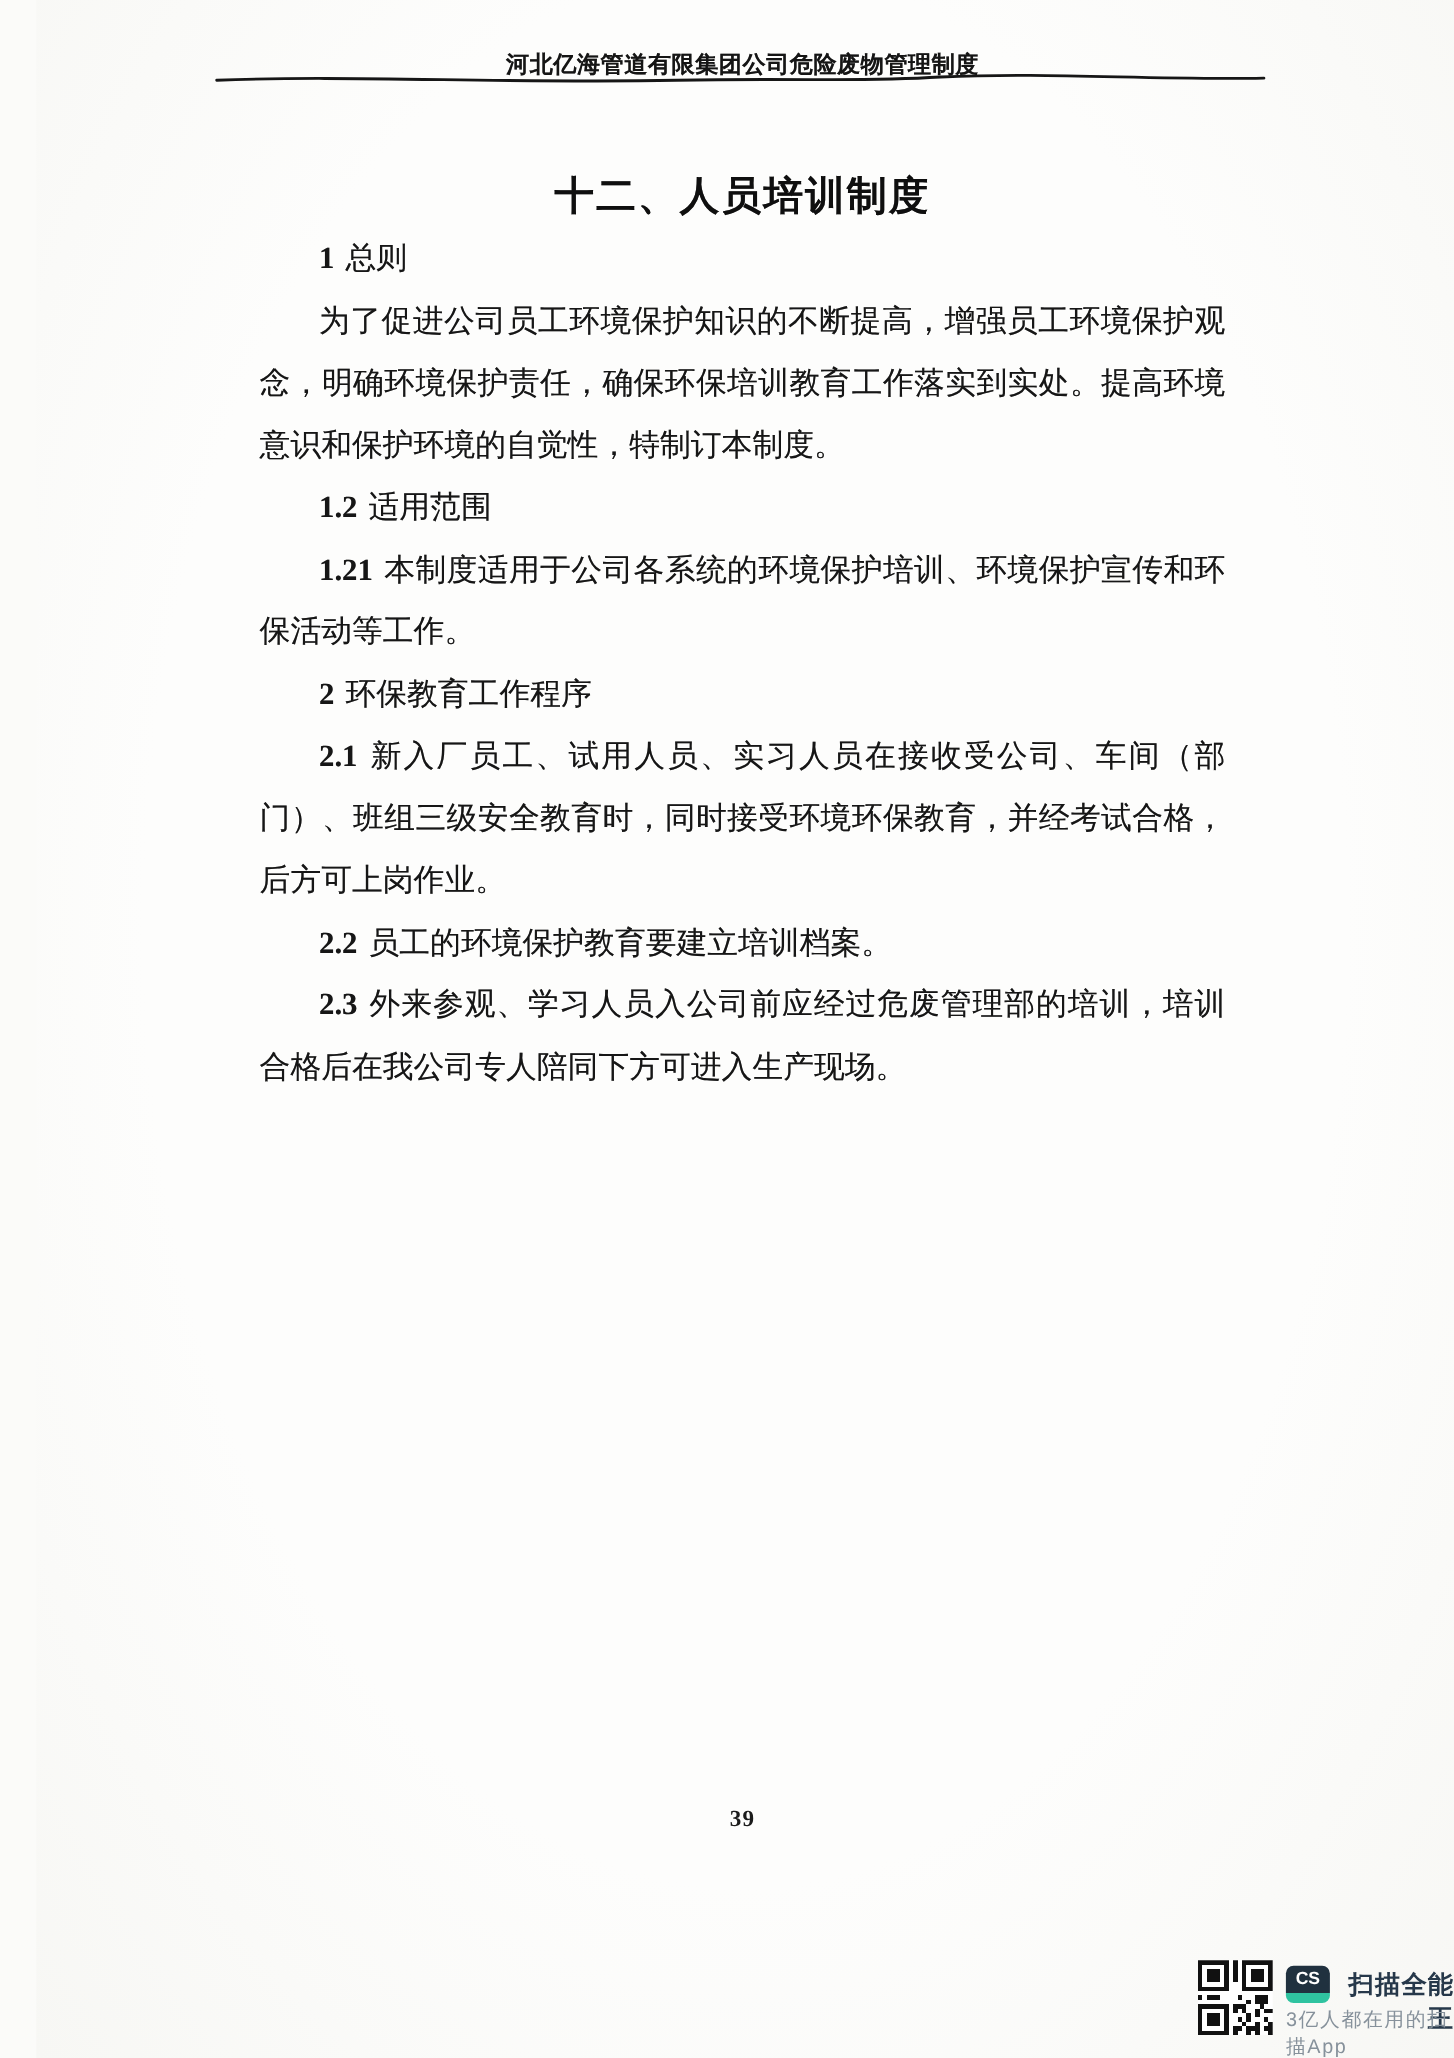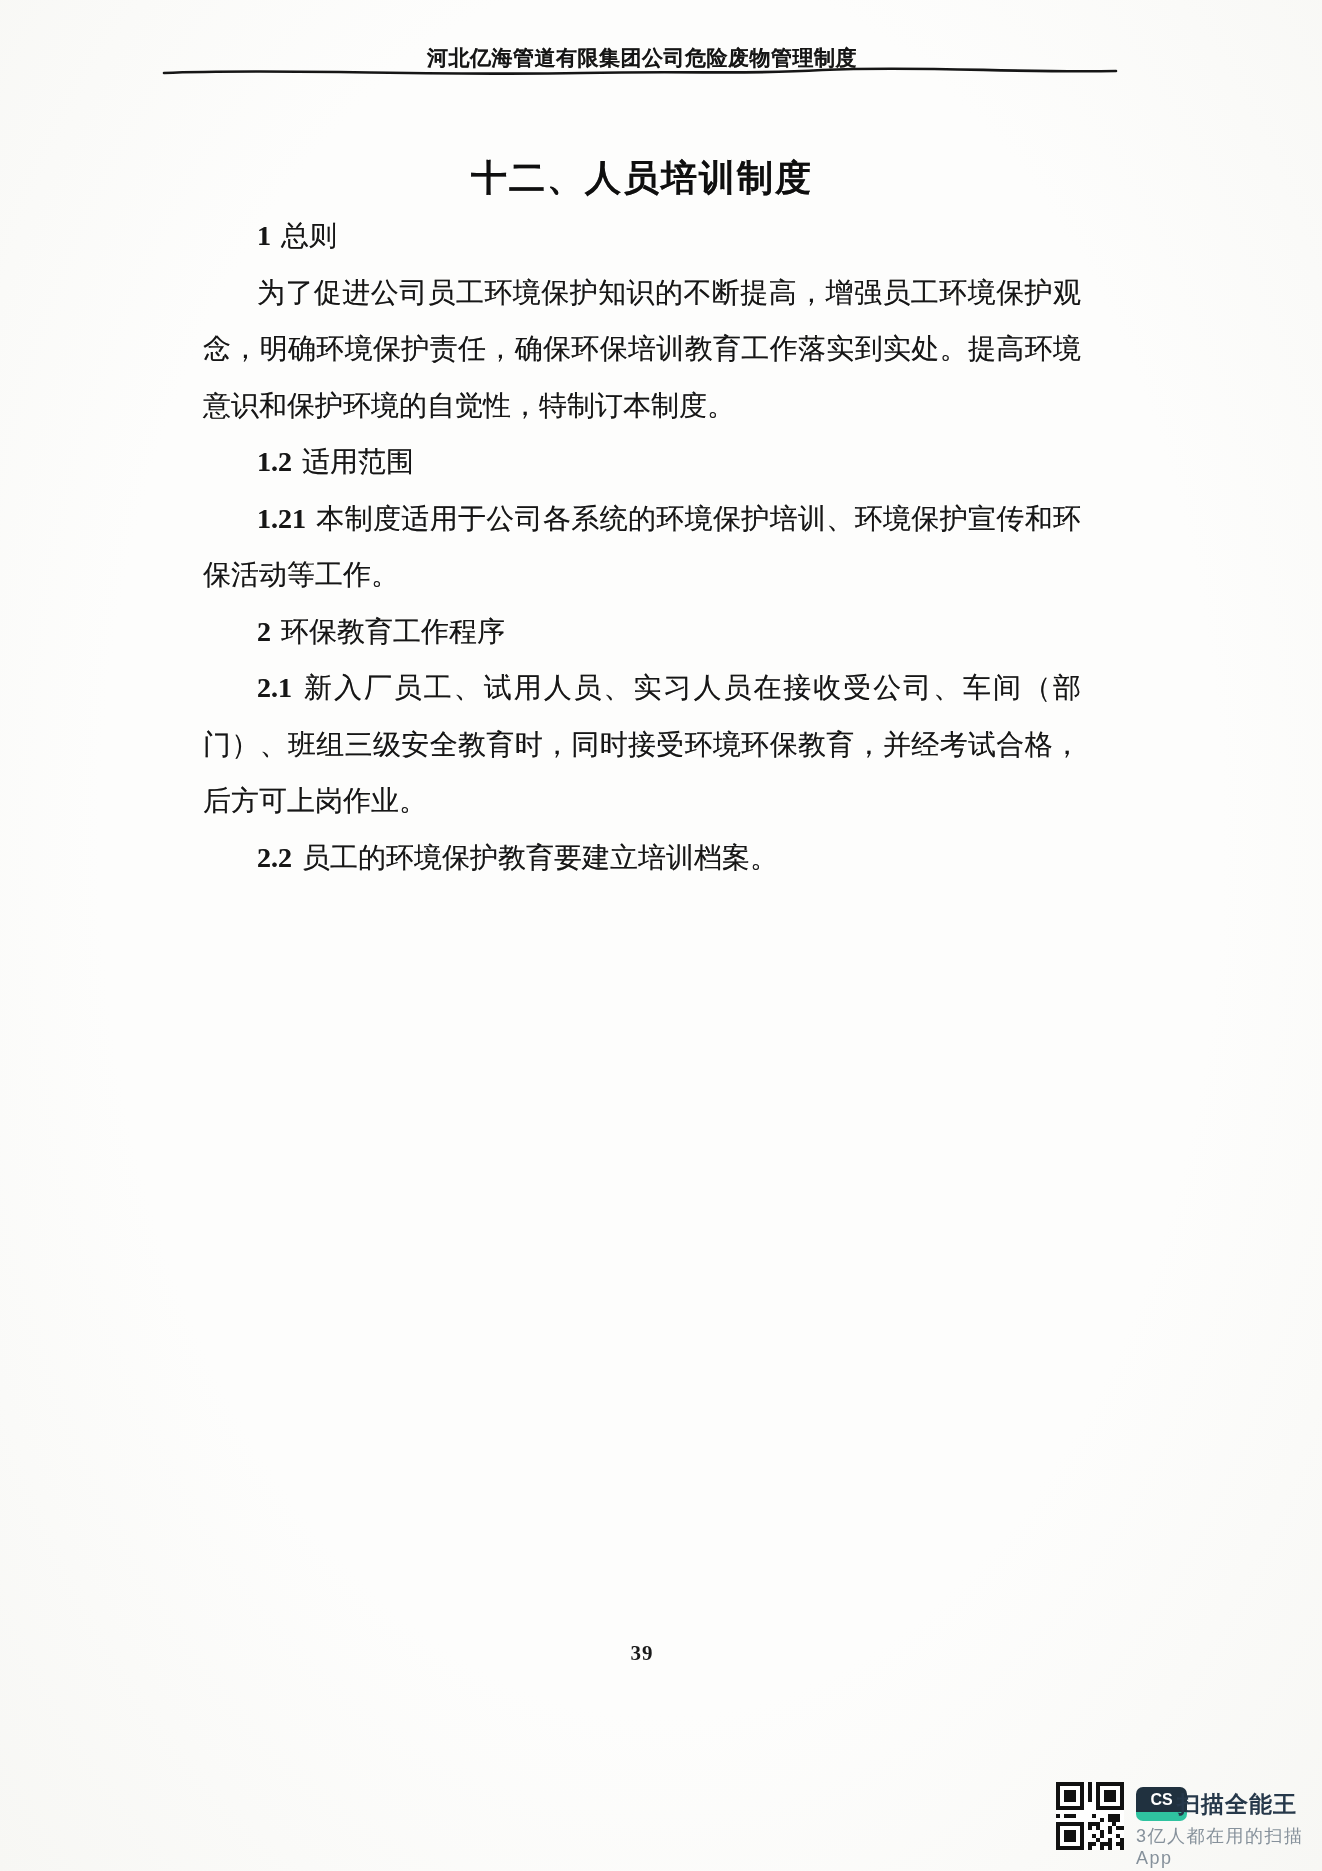--- a/index.html
+++ b/index.html
@@ -2,21 +2,21 @@
 <html><head>
 <meta charset="utf-8">
 <style>
   html,body{margin:0;padding:0;}
   body{
     width:1322px;height:1871px;position:relative;overflow:hidden;
     background:#fbfbf9;
     color:#161616;
     font-family:"Liberation Serif","DejaVu Serif",serif;
   }
-  .page{position:absolute;inset:0;background:radial-gradient(ellipse at 50% 45%, #fdfdfc 60%, #f7f7f4 100%);}
+  .page{position:absolute;inset:0;background:radial-gradient(ellipse at 50% 45%, #fdfdfc 60%, #f7f7f4 100%);margin-left:33px;}
   .doc-header{
     position:absolute;top:44px;left:203px;width:878px;
     text-align:center;font-size:21px;font-weight:700;letter-spacing:.5px;
     color:#151515;text-shadow:0 0 .5px rgba(20,20,20,.55);
   }
   .header-rule{position:absolute;left:162px;top:64px;width:956px;height:16px;}
   .doc-title{
     position:absolute;top:154px;left:203px;width:878px;
     text-align:center;font-size:36px;font-weight:800;letter-spacing:2px;
     color:#0f0f0f;text-shadow:0 0 .6px rgba(0,0,0,.6);
@@ -28,21 +28,21 @@
   }
   .doc-body p{margin:0;text-indent:54px;}
   .clause-num{font-weight:700;margin-right:10px;}
   .clause-num:empty{margin-right:0;}
   .page-number{
     position:absolute;top:1641px;left:203px;width:878px;
     text-align:center;font-size:21px;font-weight:600;letter-spacing:1px;color:#1b1b1b;
   }
   .qr{position:absolute;left:1056px;top:1782px;width:68px;height:68px;background:#fff;}
   .cs-logo{
-    position:absolute;left:1136px;top:1787px;width:51px;height:34px;border-radius:7px;
+    position:absolute;left:1136px;top:1787px;width:40px;height:34px;border-radius:7px;
     background:linear-gradient(to bottom,#20313f 0,#20313f 74%,#2fc3a0 74%,#2fc3a0 100%);
     color:#ffffff;font-family:"Liberation Sans","DejaVu Sans",sans-serif;
     font-weight:700;font-size:16px;text-align:center;line-height:26px;
   }
   .cs-name{
     position:absolute;left:1177px;top:1789px;
     font-family:"Liberation Sans","DejaVu Sans",sans-serif;
     font-size:23px;font-weight:700;letter-spacing:1px;color:#26384a;text-align:right;
   }
   .cs-tagline{
@@ -65,20 +65,21 @@
   <div class="doc-title">十二、人员培训制度</div>
 
   <div class="doc-body">
     <p><span class="clause-num">1</span><span>总则</span></p>
     <p><span class="clause-num"></span><span>为了促进公司员工环境保护知识的不断提高，增强员工环境保护观念，明确环境保护责任，确保环保培训教育工作落实到实处。提高环境意识和保护环境的自觉性，特制订本制度。</span></p>
     <p><span class="clause-num">1.2</span><span>适用范围</span></p>
     <p><span class="clause-num">1.21</span><span>本制度适用于公司各系统的环境保护培训、环境保护宣传和环保活动等工作。</span></p>
     <p><span class="clause-num">2</span><span>环保教育工作程序</span></p>
     <p><span class="clause-num">2.1</span><span>新入厂员工、试用人员、实习人员在接收受公司、车间（部门）、班组三级安全教育时，同时接受环境环保教育，并经考试合格，后方可上岗作业。</span></p>
     <p><span class="clause-num">2.2</span><span>员工的环境保护教育要建立培训档案。</span></p>
+    <p><span class="clause-num">2.3</span><span>外来参观、学习人员入公司前应经过危废管理部的培训，培训合格后在我公司专人陪同下方可进入生产现场。</span></p>
   </div>
 
   <div class="page-number">39</div>
 
   <svg class="qr" viewBox="0 0 17 17" shape-rendering="crispEdges" aria-hidden="true">
     <g fill="#111111">
       <rect x="0" y="0" width="7" height="7"></rect>
         <rect x="10" y="0" width="7" height="7"></rect>
         <rect x="0" y="10" width="7" height="7"></rect>
     </g>

